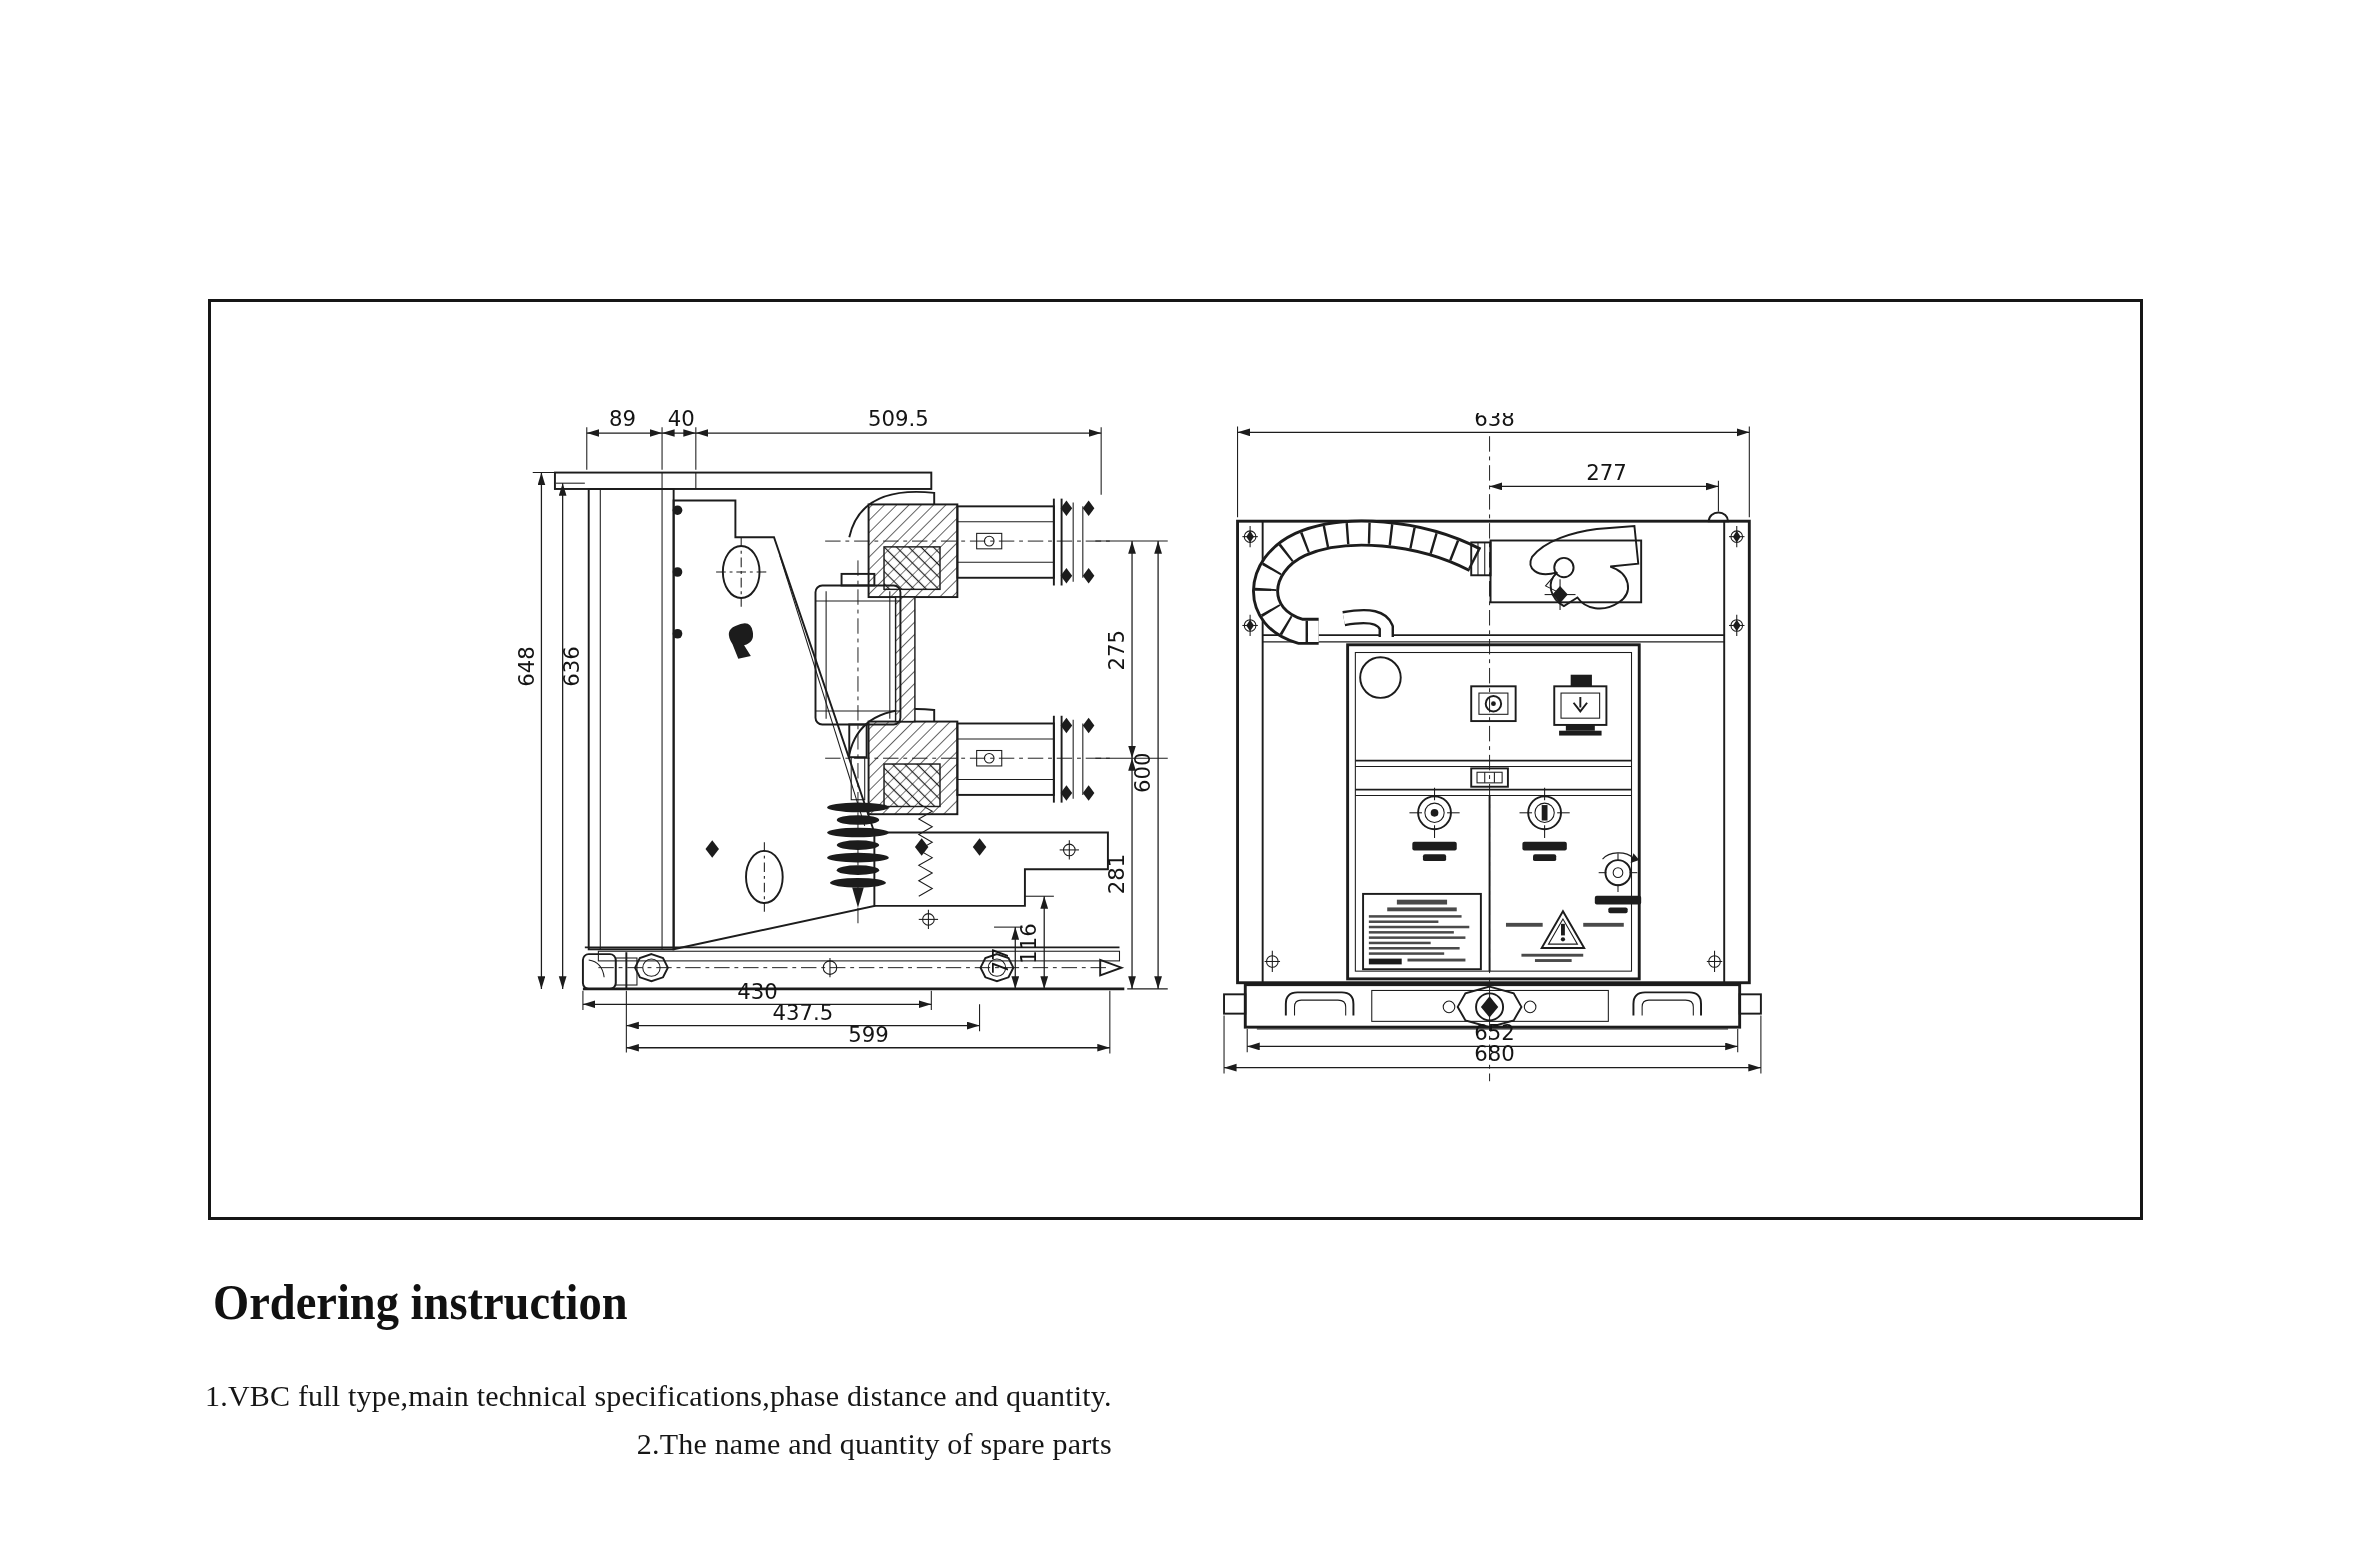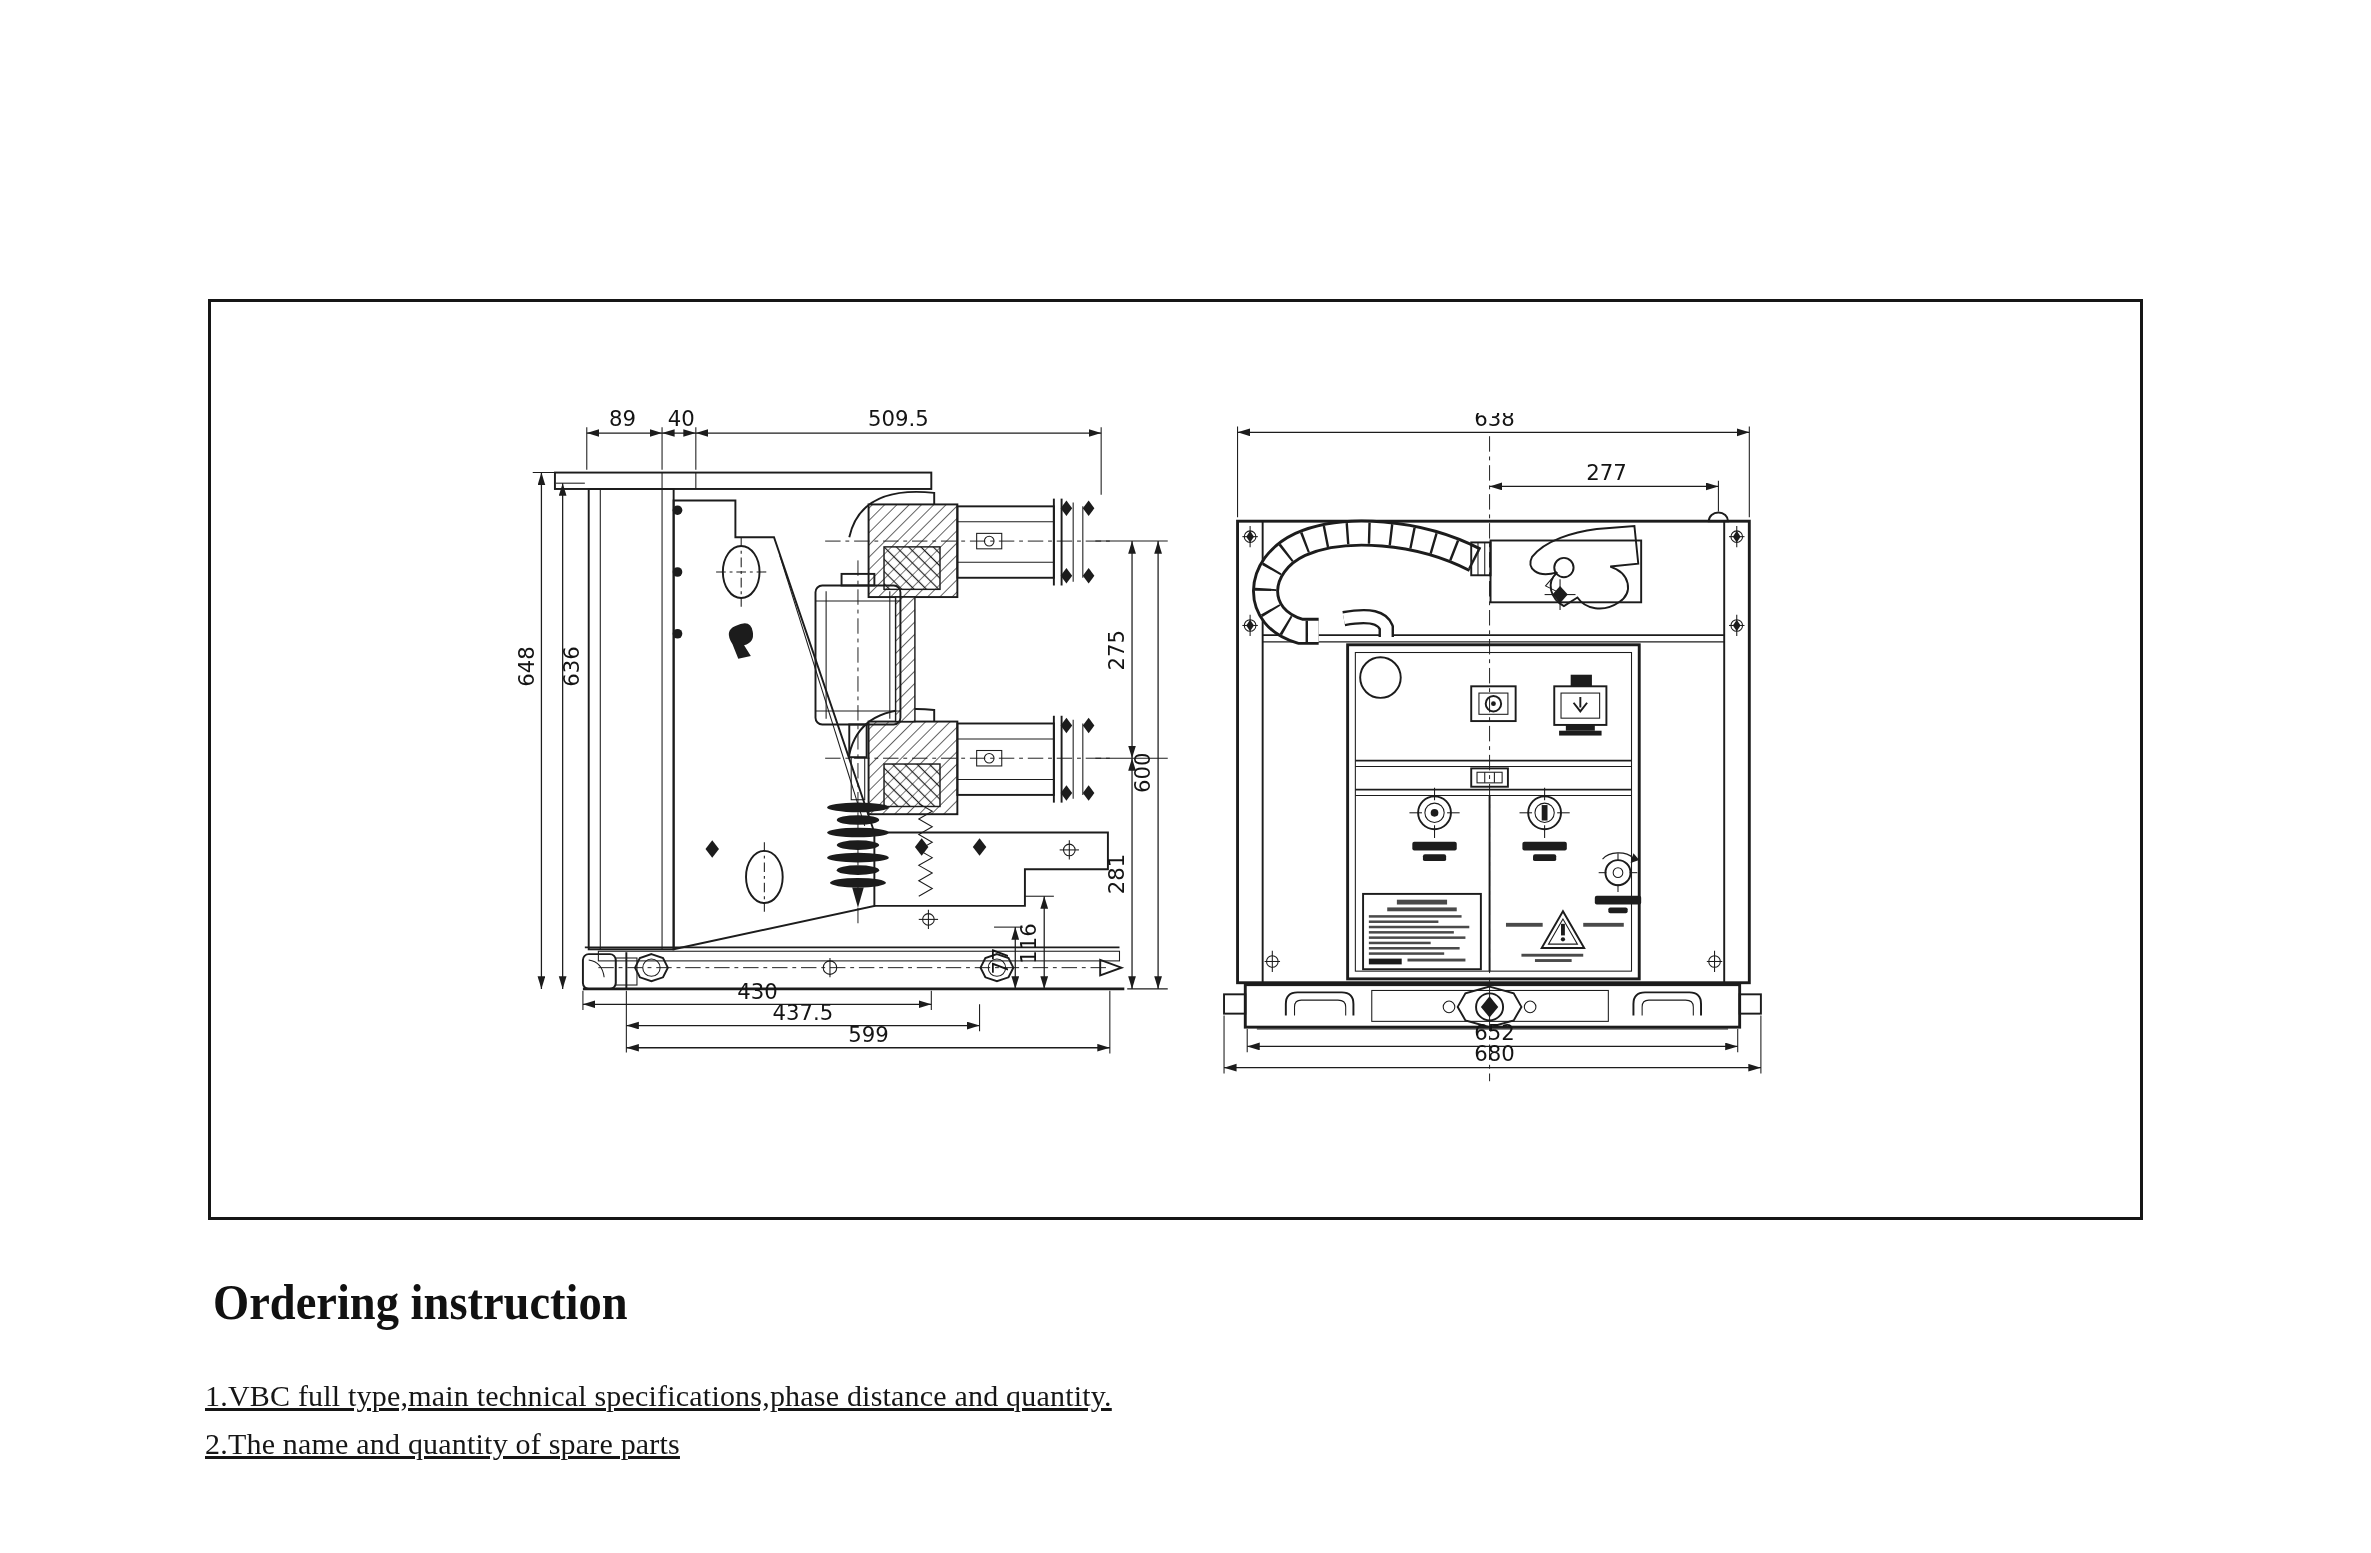--- a/index.html
+++ b/index.html
@@ -2,41 +2,42 @@
 <html><head>
 <meta charset="utf-8">
 <style>
   html,body{margin:0;padding:0;background:#e8e8e8;}
   #page{
     position:relative;
     width:2371px;height:1554px;
     background:#ffffff;
     font-family:"Liberation Serif", serif;
     overflow:hidden;
+    text-align:right;
   }
   #drawing-frame{
     position:absolute;left:208px;top:299px;
     width:1935px;height:921px;
     border:3.9px solid #161616;
     box-sizing:border-box;
     background:#ffffff;
   }
   .view-svg{position:absolute;}
   #side-view-svg{left:415px;top:404px;width:801px;height:666px;}
   #front-view-svg{left:1197px;top:413px;width:589px;height:676px;}
   .heading{
     position:absolute;left:213px;top:1273px;
     font-weight:700;font-size:50px;color:#111111;
     transform:scaleX(.93);transform-origin:left top;
     white-space:nowrap;
   }
   .instructions{position:absolute;left:205px;top:1375px;}
   .instruction-item{
     font-size:30px;color:#161616;height:48px;line-height:41px;
-    white-space:nowrap;letter-spacing:0.2px;text-decoration:underline;
+    white-space:nowrap;letter-spacing:0.2px;
   }
   
   .oln{stroke:#1c1c1c;fill:none;stroke-width:2;}
   .oln-thick{stroke:#1c1c1c;fill:none;stroke-width:3;}
   .thin{stroke:#1c1c1c;fill:none;stroke-width:1.1;}
   .dim{stroke:#1c1c1c;fill:none;stroke-width:1.3;}
   .ext{stroke:#1c1c1c;fill:none;stroke-width:1.1;}
   .cl{stroke:#1c1c1c;fill:none;stroke-width:1;stroke-dasharray:16 5 4 5;}
   .blk{fill:#1c1c1c;stroke:none;}
   .dimtext{font-family:"DejaVu Sans", sans-serif;font-size:22px;fill:#141414;}

